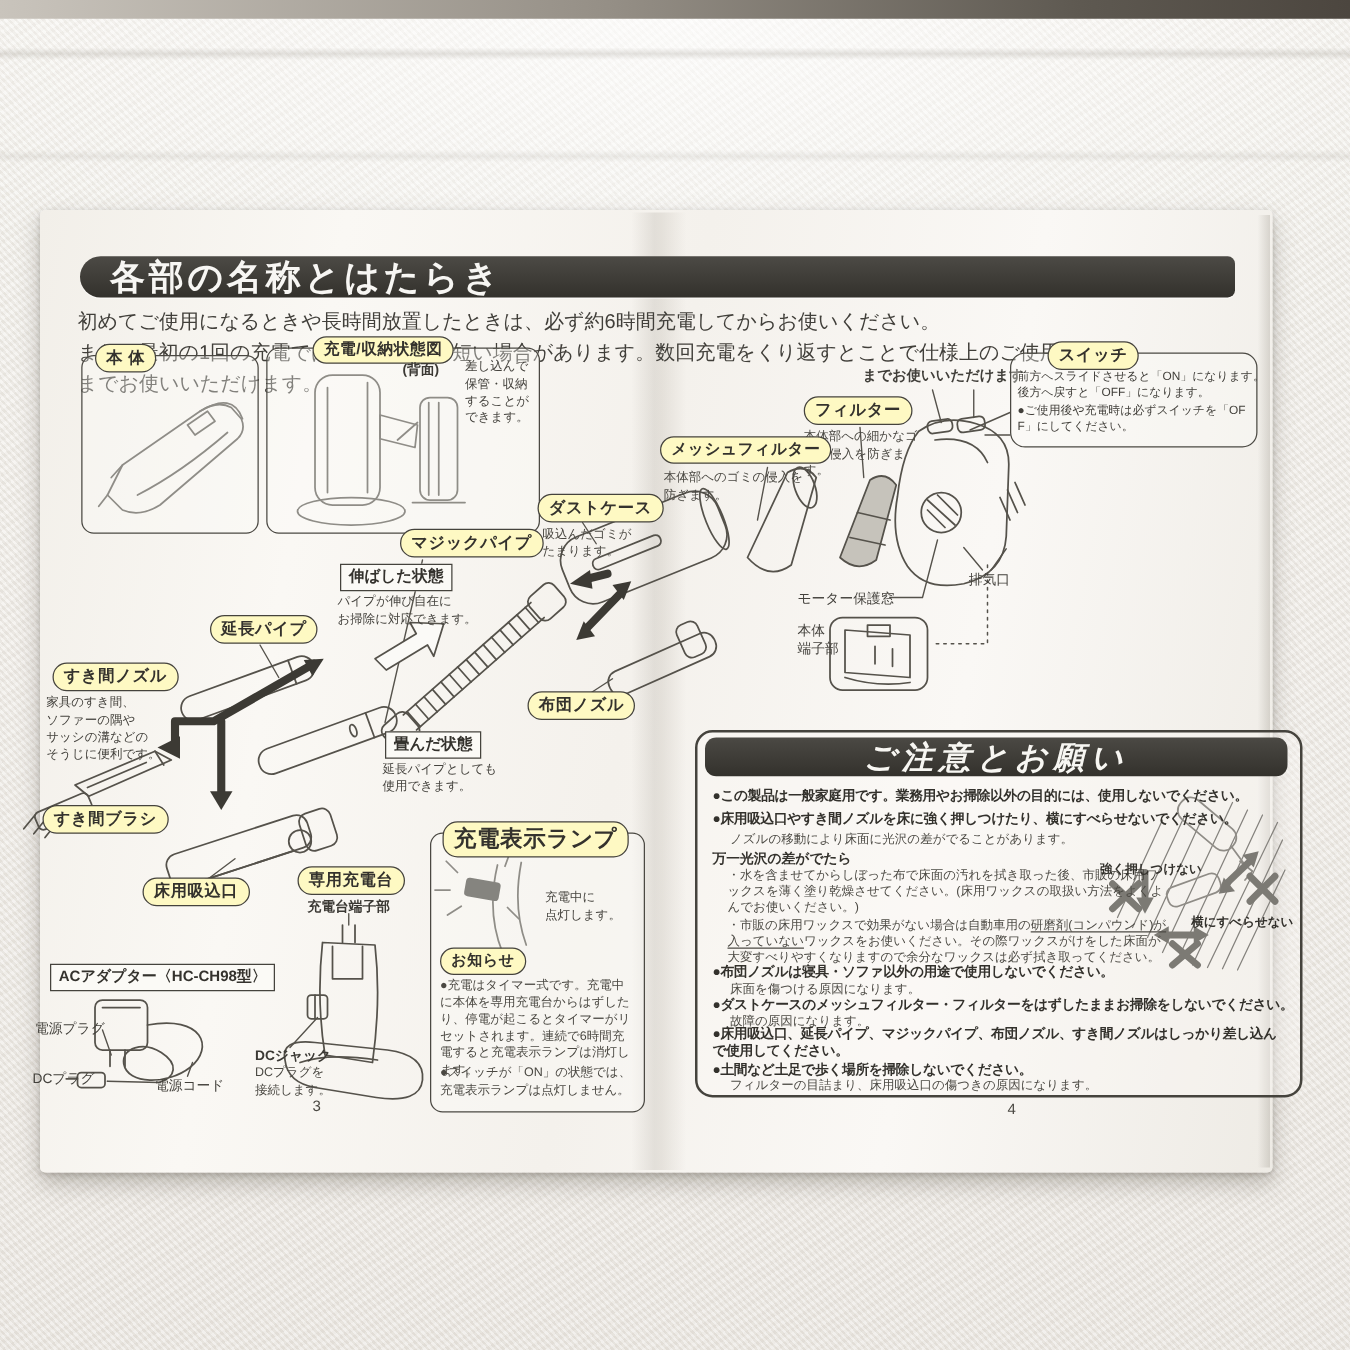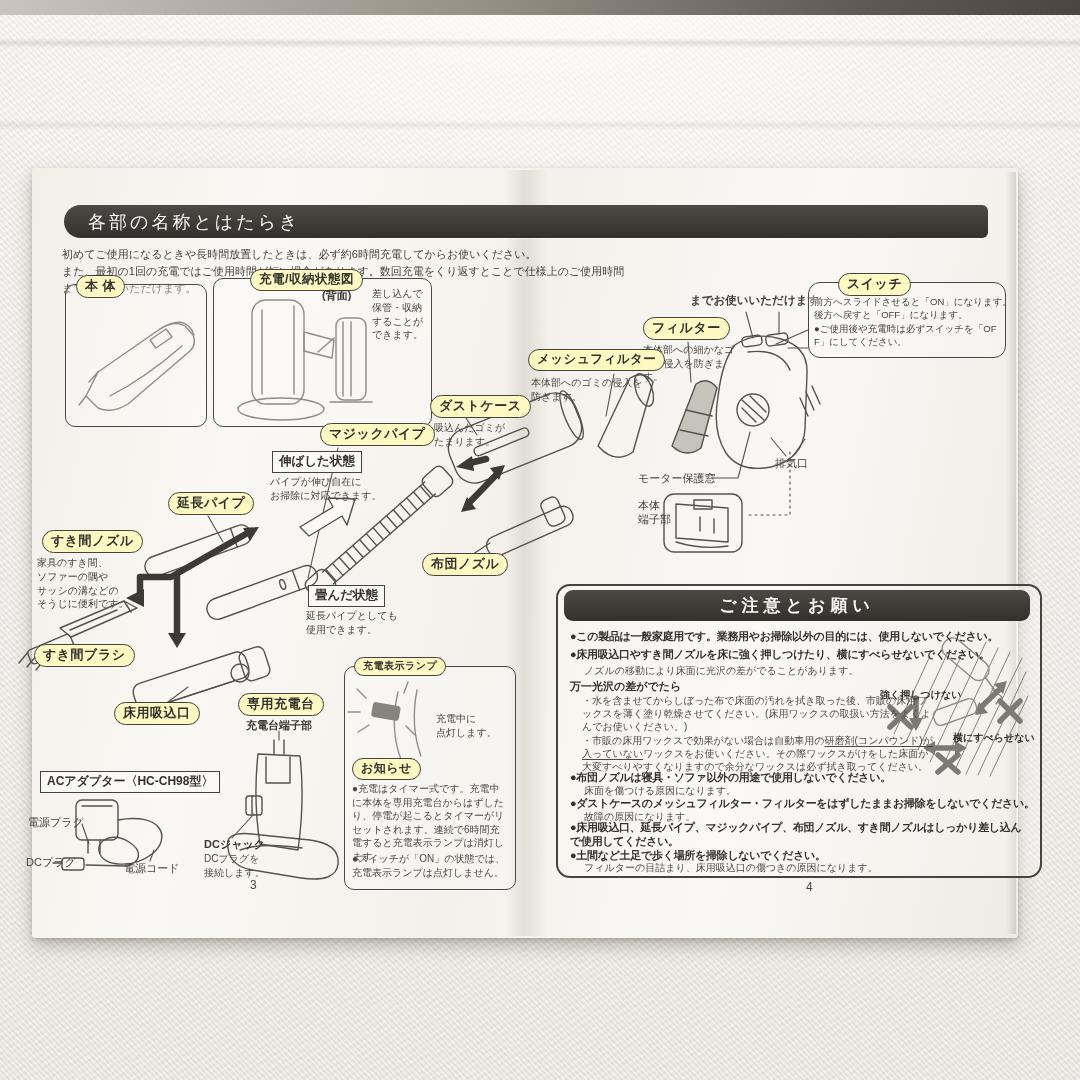--- a/index.html
+++ b/index.html
@@ -37,21 +37,21 @@
   .paperedge{left:1006px;top:172px;width:10px;height:762px;
     background:linear-gradient(90deg,rgba(0,0,0,0),rgba(130,124,112,.25));}
   
   .hbar{
     left:64px;top:205px;width:924px;height:33px;
     background:linear-gradient(180deg,#4c4a45,#33312c);
     border-radius:17px 6px 6px 17px;
     box-shadow:0 1px 0 rgba(255,255,255,.6);
     display:flex;align-items:center;
   }
-  .hbar span{color:#f7f6f3;font-size:18px;font-weight:normal;letter-spacing:3px;padding-left:24px;}
+  .hbar span{color:#f7f6f3;font-size:28px;font-weight:bold;letter-spacing:3px;padding-left:24px;}
   .t{position:absolute;white-space:nowrap;color:#413f3a;}
   .w{white-space:normal;word-break:break-all;}
   .pill{
     position:absolute;display:inline-block;
     border:1.6px solid #45433d;border-radius:12px;
     background:#fef9c3;padding:1px 8px 2px 8px;
     font-size:13px;font-weight:bold;color:#34322d;letter-spacing:.5px;
   }
   .sq{
     position:absolute;display:inline-block;
@@ -62,21 +62,21 @@
   .n10{font-size:10px;line-height:1.35;color:#4a4842;}
   .n105{font-size:10px;line-height:1.38;color:#45433e;}
   .n11{font-size:11px;color:#43413c;}
   .lbl11{font-size:11px;font-weight:bold;color:#3b3934;}
   .pageno{font-size:12px;color:#4a4842;}
   
   .cbox{left:556px;top:584px;width:482px;height:290px;border:2px solid #45433d;border-radius:14px;position:absolute;background:rgba(251,250,246,.35);}
   .cbar{left:564px;top:590px;width:466px;height:31px;position:absolute;
     background:linear-gradient(180deg,#4b4944,#33312c);border-radius:9px;
     display:flex;align-items:center;justify-content:center;}
-  .cbar span{color:#f7f6f2;font-size:17px;font-weight:bold;letter-spacing:5px;}
+  .cbar span{color:#f7f6f2;font-size:25px;font-weight:bold;letter-spacing:5px;font-style:italic;}
   .cb{position:absolute;font-size:11px;font-weight:bold;letter-spacing:-.3px;color:#33312c;white-space:nowrap;font-family:Liberation Mono, monospace;}
   .cbw{white-space:normal;word-break:break-all;line-height:1.25;}
   .cs{position:absolute;font-size:10px;color:#4c4a44;white-space:nowrap;}
   .csw{white-space:normal;word-break:break-all;line-height:1.32;}
   .csub{position:absolute;font-size:11px;font-weight:bold;color:#33312c;}
   .warn{position:absolute;font-size:10px;font-weight:bold;color:#33312c;white-space:nowrap;}
   u.cmp{text-decoration:underline;text-underline-offset:2px;}
   svg{overflow:visible;}
 </style>
 </head>
@@ -284,21 +284,21 @@
       <polygon points="923,748 935,741 935,755"></polygon>
       <polygon points="967,748 955,741 955,755"></polygon>
     </g>
   </g>
 </svg>
 
 <div class="abs hbar">
   <span>各部の名称とはたらき</span>
 </div>
 
-<div class="t" style="left:62px;top:246px;font-size:11px;line-height:1.55">
+<div class="t" style="left:62px;top:246px;font-size:16px;line-height:1.55">
   <div>初めてご使用になるときや長時間放置したときは、必ず約6時間充電してからお使いください。</div>
   <div>また、最初の1回の充電ではご使用時間が短い場合があります。数回充電をくり返すとことで仕様上のご使用時間</div>
   <div>までお使いいただけます。</div>
 </div>
 
 <div class="obox" style="left:65px;top:284px;width:140px;height:141px"></div>
 <div class="pill" style="left:76px;top:275px">本 体</div>
 
 <div class="obox" style="left:213px;top:278px;width:217px;height:147px"></div>
 <div class="pill" style="left:250px;top:269px;font-size:12.5px">充電/収納状態図</div>
@@ -324,21 +324,21 @@
   <div>延長パイプとしても</div>
   <div>使用できます。</div>
 </div>
 <div class="pill" style="left:34px;top:644px">すき間ブラシ</div>
 <div class="pill" style="left:114px;top:702px">床用吸込口</div>
 
 <div class="pill" style="left:238px;top:693px">専用充電台</div>
 <div class="t lbl11" style="left:246px;top:718px">充電台端子部</div>
 
 <div class="obox" style="left:344px;top:666px;width:170px;height:222px"></div>
-<div class="pill" style="left:354px;top:657px;font-size:10px">充電表示ランプ</div>
+<div class="pill" style="left:354px;top:657px;font-size:18px">充電表示ランプ</div>
 <div class="t n105" style="left:436px;top:712px">
   <div>充電中に</div>
   <div>点灯します。</div>
 </div>
 <div class="pill" style="left:352px;top:758px;font-size:12px">お知らせ</div>
 <div class="t n10 w" style="left:352px;top:782px;width:154px">●充電はタイマー式です。充電中に本体を専用充電台からはずしたり、停電が起こるとタイマーがリセットされます。連続で6時間充電すると充電表示ランプは消灯します。</div>
 <div class="t n10 w" style="left:352px;top:852px;width:154px">●スイッチが「ON」の状態では、充電表示ランプは点灯しません。</div>
 
 <div class="sq" style="left:40px;top:771px;font-size:12px">ACアダプター〈HC-CH98型〉</div>
 <div class="t n11" style="left:28px;top:815px">電源プラグ</div>

